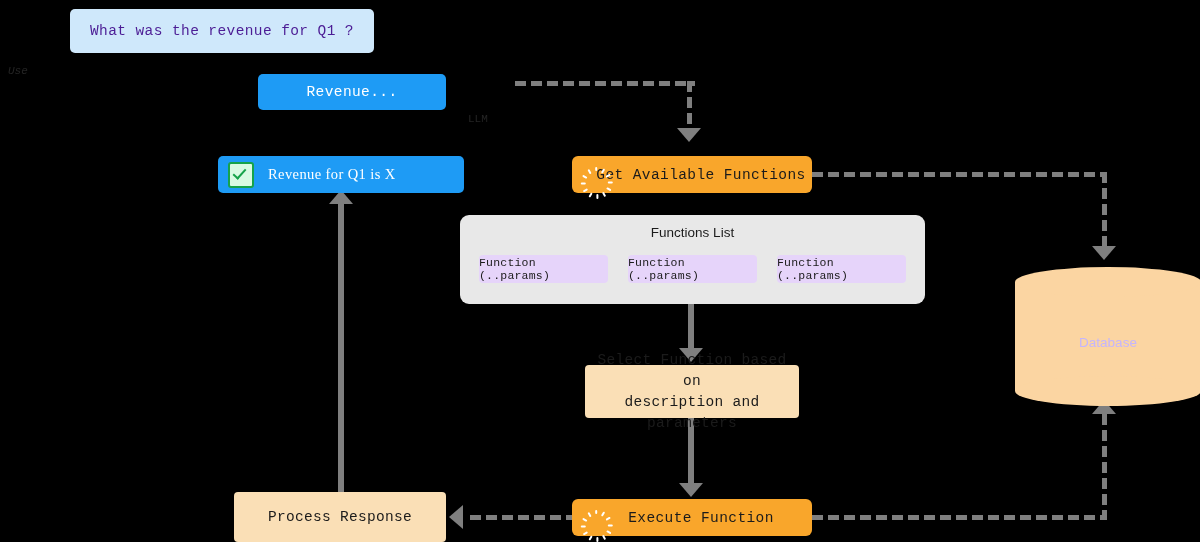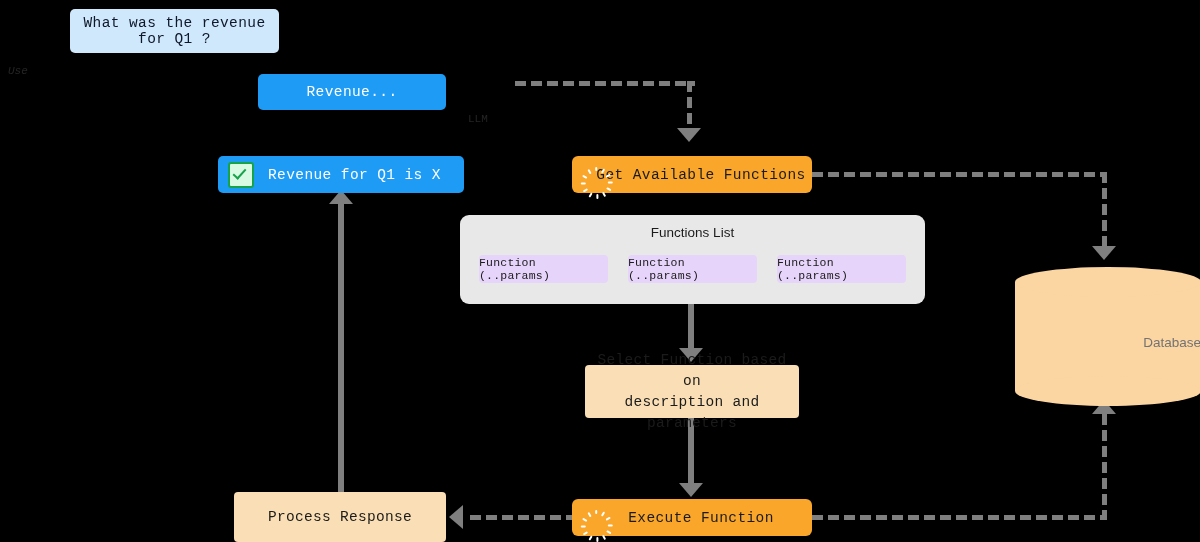--- a/index.html
+++ b/index.html
@@ -22,24 +22,24 @@
     align-items: center;
     justify-content: center;
     text-align: center;
   }
   .mono {
     font-family: "Liberation Mono", "DejaVu Sans Mono", monospace;
   }
 
   
   #question-bubble {
-    left: 70px; top: 9px; width: 209px; height: 44px;
+    left: 70px; top: 9px; width: 304px; height: 44px;
     background: #cfe8fb;
     border-radius: 5px;
-    color: #0f172a;
+    color: #4c1d95;
     font-size: 14.5px;
     letter-spacing: 0.4px;
     text-align: center;
   }
 
   
   #thinking-bubble {
     left: 258px; top: 74px; width: 188px; height: 36px;
     background: #1e9bf5;
     border-radius: 5px;
@@ -51,20 +51,21 @@
   
   #answer-bubble {
     left: 218px; top: 156px; width: 246px; height: 37px;
     background: #1e9bf5;
     border-radius: 5px;
     color: #ffffff;
     font-size: 14.5px;
     letter-spacing: 0.4px;
     justify-content: flex-start;
     padding-left: 10px;
+    font-family: Liberation Serif, serif;
   }
   #answer-bubble .check-icon {
     width: 22px; height: 22px;
     background: #d9fbe3;
     border: 2px solid #16a34a;
     border-radius: 3px;
     display: inline-block;
     position: relative;
     flex: 0 0 auto;
     margin-right: 14px;
@@ -170,23 +171,23 @@
   }
   #database-node .cyl-bottom {
     position: absolute;
     left: 0; bottom: 0; width: 100%; height: 30px;
     background: #fbd5a2;
     border-radius: 50% / 50%;
   }
   #database-label {
     position: absolute;
     left: 0; right: 0; top: 68px;
-    text-align: right;
+    text-align: center;
     font-size: 13.5px;
-    color: #737373;
+    color: #c4b5fd;
     z-index: 2;
   }
 
   
   .edge-solid { position: absolute; background: #7f7f7f; }
   .edge-dash-h {
     position: absolute;
     height: 5px;
     background-image: repeating-linear-gradient(to right,
       #7f7f7f 0px, #7f7f7f 11px, transparent 11px, transparent 16px);

